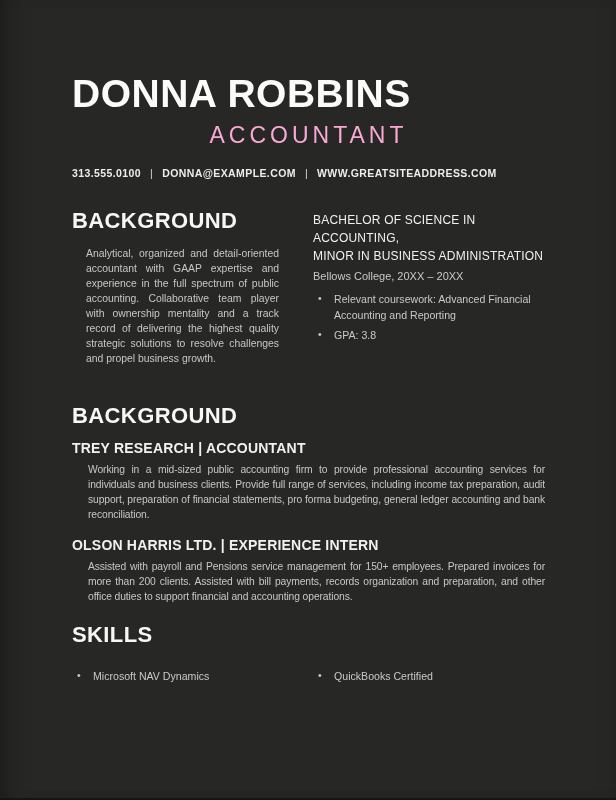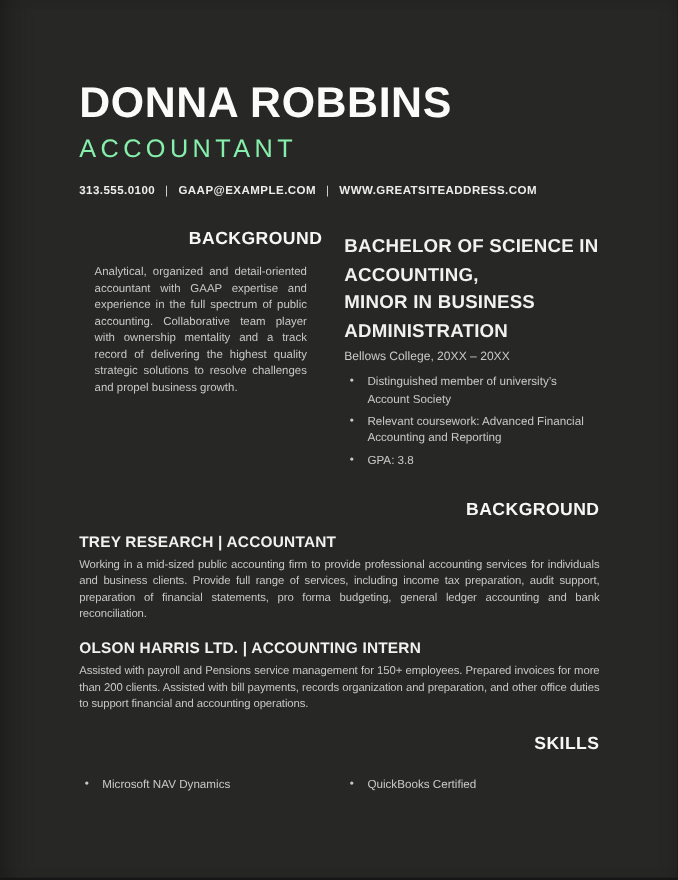--- a/index.html
+++ b/index.html
@@ -28,67 +28,67 @@
     font-weight: 700;
     letter-spacing: 0.5px;
     color: #fbfbfa;
   }
   .subtitle {
     margin-top: 10px;
     font-size: 23px;
     line-height: 1.1;
     font-weight: 400;
     letter-spacing: 4px;
-    color: #86efac;
+    color: #f9a8d4;
+    text-align: center;
   }
   .contact {
     margin-top: 19px;
     font-size: 10.5px;
     font-weight: 700;
     letter-spacing: 0.4px;
     color: #ededea;
     white-space: nowrap;
   }
   .contact .sep {
     display: inline-block;
     margin: 0 9px;
     font-weight: 400;
     color: #d8d8d5;
   }
   
   h2.section-heading {
     margin: 0 0 11px 0;
-    font-size: 16px;
+    font-size: 22px;
     line-height: 1.1;
     font-weight: 700;
     letter-spacing: 0.4px;
     color: #f7f7f5;
-    text-align: right;
   }
   
   .two-col {
     display: flex;
     margin-top: 30px;
   }
   .col-left  { width: 221px; flex: 0 0 221px; }
   .col-gap   { width: 20px;  flex: 0 0 20px; }
   .col-right { flex: 1; }
   .body-text {
     margin: 14px;
     font-size: 10.4px;
     line-height: 1.44;
     text-align: justify;
     color: #c7c7c4;
   }
   
   .degree {
     margin: 2px 0 0 0;
-    font-size: 17px;
+    font-size: 12px;
     line-height: 1.5;
-    font-weight: 700;
+    font-weight: 400;
     letter-spacing: 0.2px;
     color: #f1f1ef;
   }
   .school {
     margin-top: 5px;
     font-size: 11px;
     color: #c9c9c6;
   }
   ul.bullets {
     margin: 10px 0 0 0;
@@ -119,21 +119,21 @@
     font-weight: 700;
     letter-spacing: 0.2px;
     color: #f1f1ef;
   }
   .job-meta {
     margin-top: 3px;
     font-size: 11px;
     color: #c9c9c6;
   }
   .job-desc {
-    margin: 6px 0 0 0;
+    margin: 6px 0 0 16px;
     font-size: 10.3px;
     line-height: 1.47;
     letter-spacing: -0.1px;
     text-align: justify;
     color: #c7c7c4;
   }
   
   .skills { margin-top: 19px; }
   .skills-cols { display: flex; }
   .skills-col-left  { width: 241px; flex: 0 0 241px; }
@@ -141,55 +141,54 @@
 </style>
 </head>
 <body>
 
 <div class="page">
 
   <header>
     <h1 class="name">DONNA ROBBINS</h1>
     <div class="subtitle">ACCOUNTANT</div>
     <div class="contact">
-      <span>313.555.0100</span><span class="sep">|</span><span>GAAP@EXAMPLE.COM</span><span class="sep">|</span><span>WWW.GREATSITEADDRESS.COM</span>
+      <span>313.555.0100</span><span class="sep">|</span><span>DONNA@EXAMPLE.COM</span><span class="sep">|</span><span>WWW.GREATSITEADDRESS.COM</span>
     </div>
   </header>
 
   <section class="two-col">
     <div class="col-left">
       <h2 class="section-heading">BACKGROUND</h2>
       <p class="body-text">Analytical, organized and detail-oriented accountant with GAAP expertise and experience in the full spectrum of public accounting. Collaborative team player with ownership mentality and a track record of delivering the highest quality strategic solutions to resolve challenges and propel business growth.</p>
     </div>
     <div class="col-gap"></div>
     <div class="col-right">
       <div class="degree">
         <div>BACHELOR OF SCIENCE IN ACCOUNTING,</div>
         <div>MINOR IN BUSINESS ADMINISTRATION</div>
       </div>
       <div class="school">Bellows College,  20XX – 20XX</div>
       <ul class="bullets">
-        <li>Distinguished  member of university’s Account Society</li>
         <li>Relevant coursework:  Advanced Financial Accounting  and Reporting</li>
         <li>GPA: 3.8</li>
       </ul>
     </div>
   </section>
 
   <section class="experience">
     <h2 class="section-heading">BACKGROUND</h2>
 
     <article class="job">
       <h3 class="job-title">TREY RESEARCH | ACCOUNTANT</h3>
       <p class="job-desc">Working in a mid-sized public accounting firm to provide professional accounting services for individuals and business clients. Provide full range of services, including income tax preparation, audit support, preparation of financial statements, pro forma budgeting, general ledger accounting and bank reconciliation.</p>
     </article>
 
 
     <article class="job">
-      <h3 class="job-title">OLSON HARRIS LTD. | ACCOUNTING INTERN</h3>
+      <h3 class="job-title">OLSON HARRIS LTD. | EXPERIENCE INTERN</h3>
       <p class="job-desc">Assisted with payroll and Pensions service management for 150+ employees. Prepared invoices for more than 200 clients. Assisted with bill payments, records organization and preparation, and other office duties to support financial and accounting operations.</p>
     </article>
   </section>
 
   <section class="skills">
     <h2 class="section-heading">SKILLS</h2>
     <div class="skills-cols">
       <ul class="bullets skills-col-left">
         <li>Microsoft NAV Dynamics</li>
 

